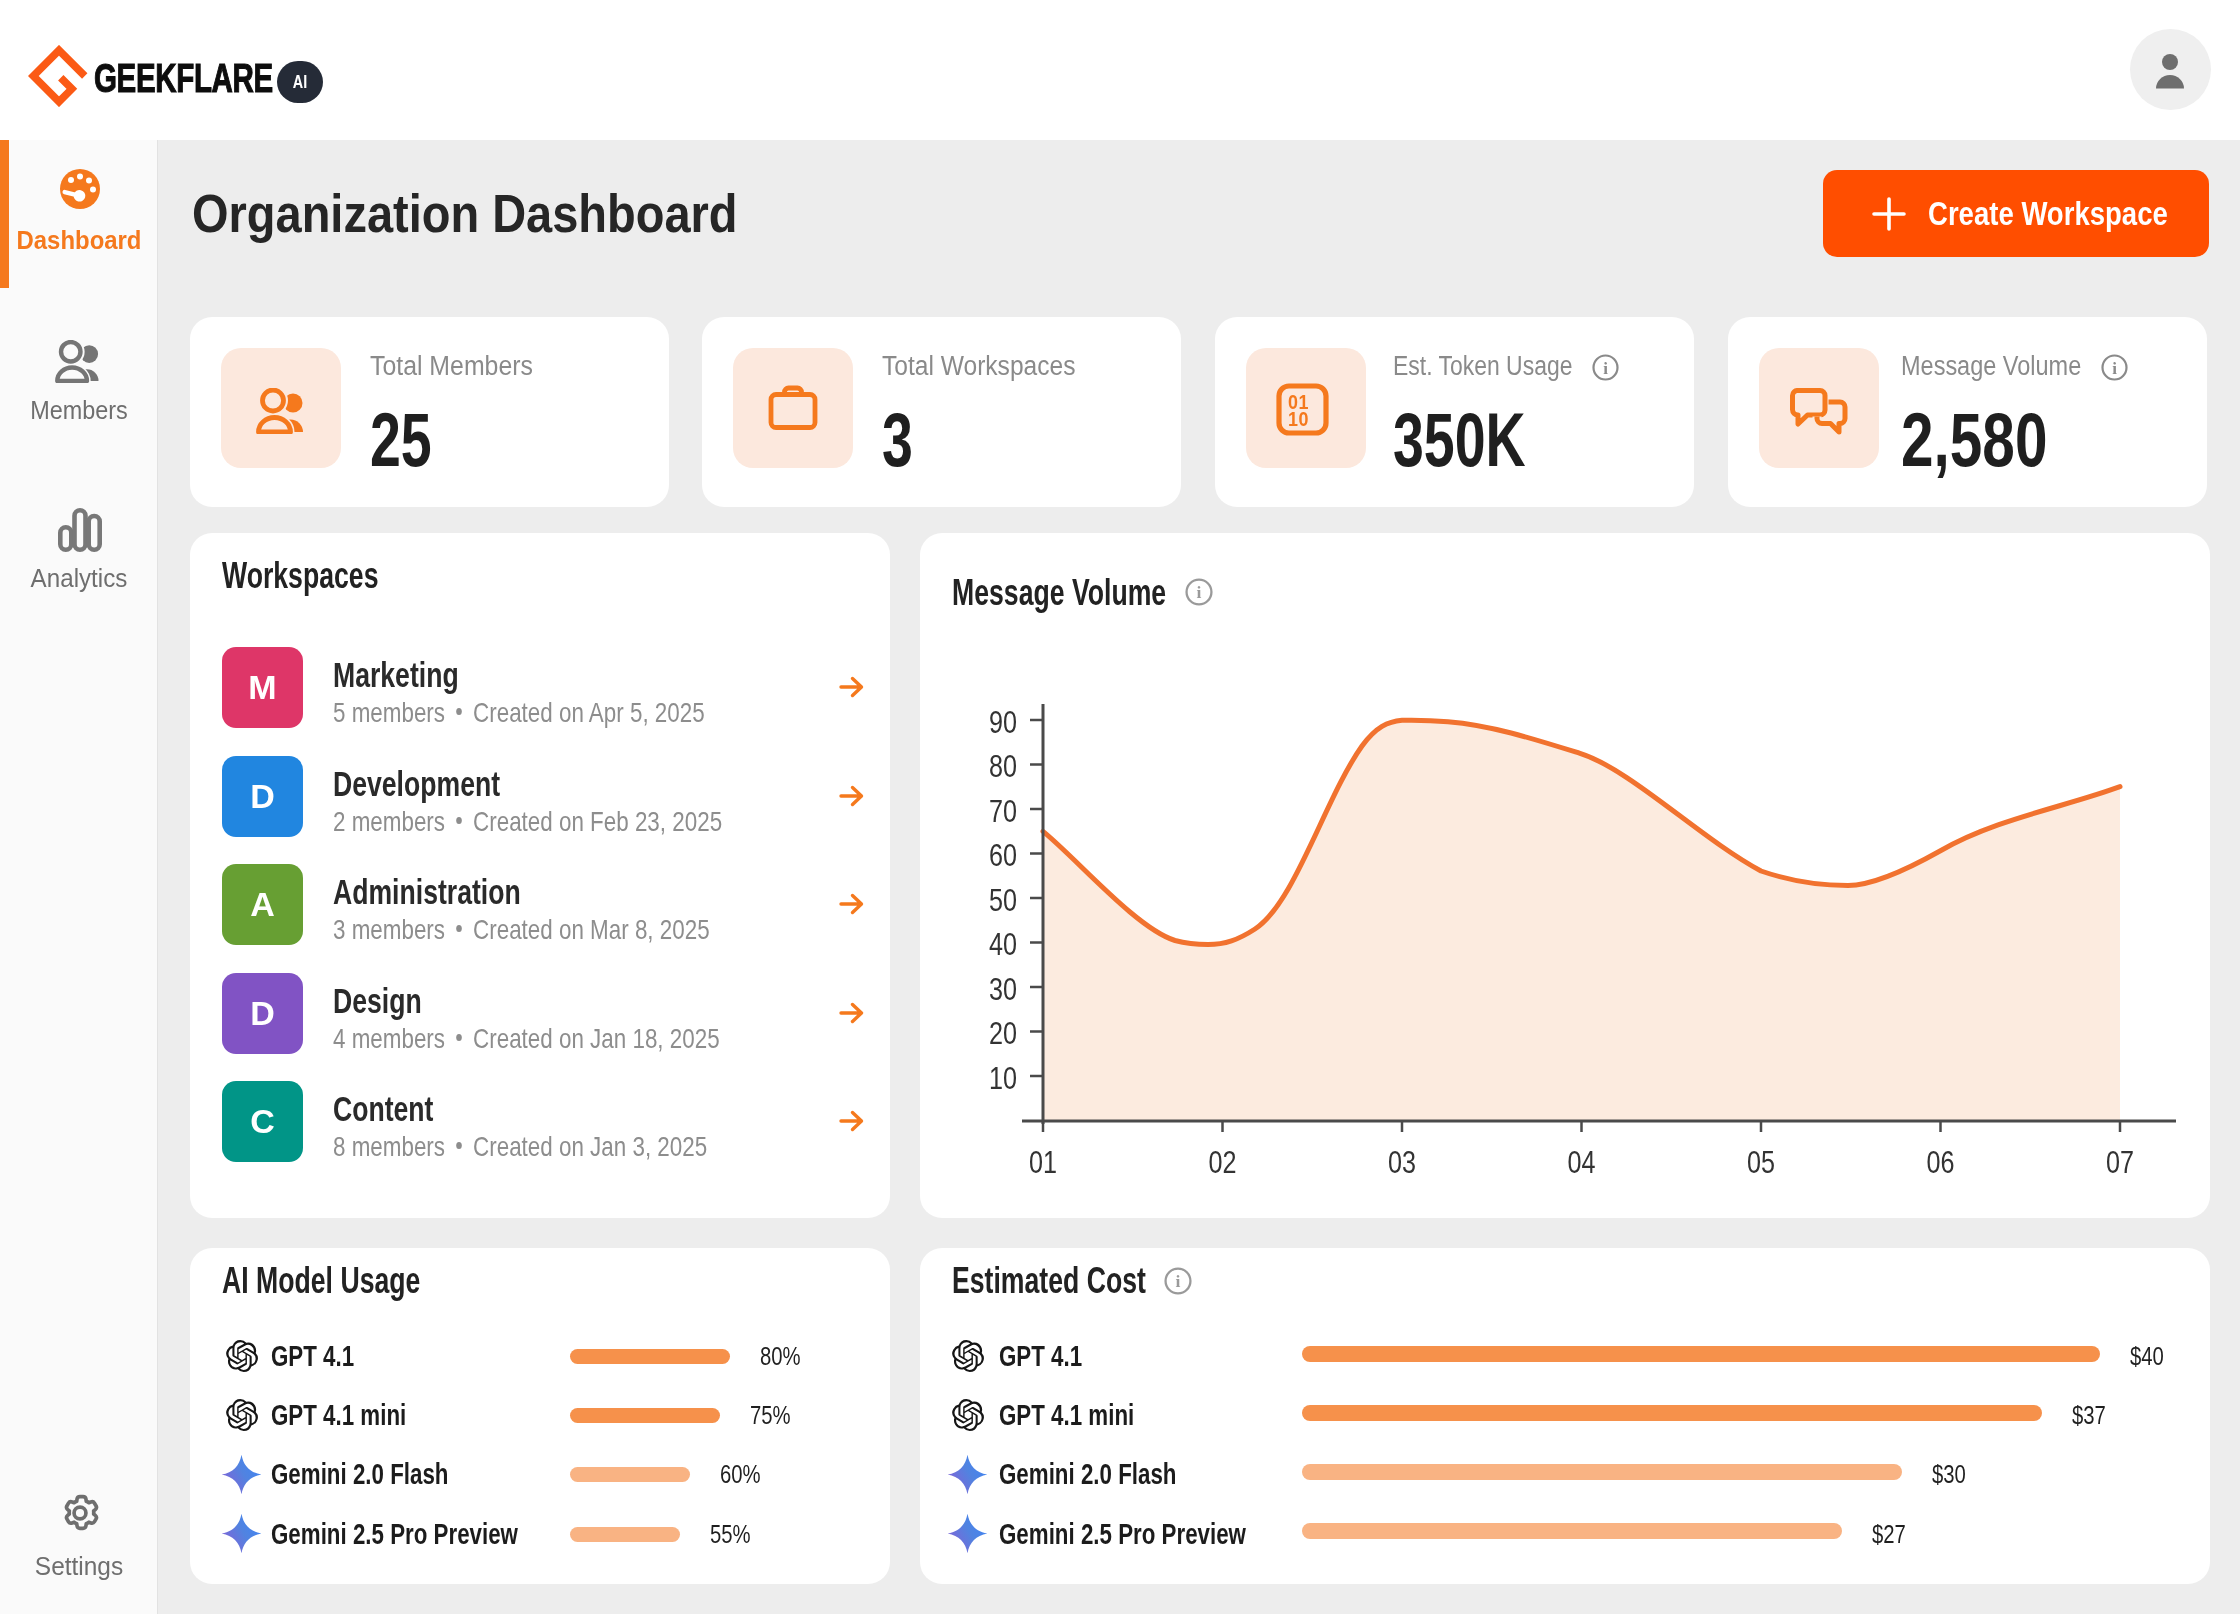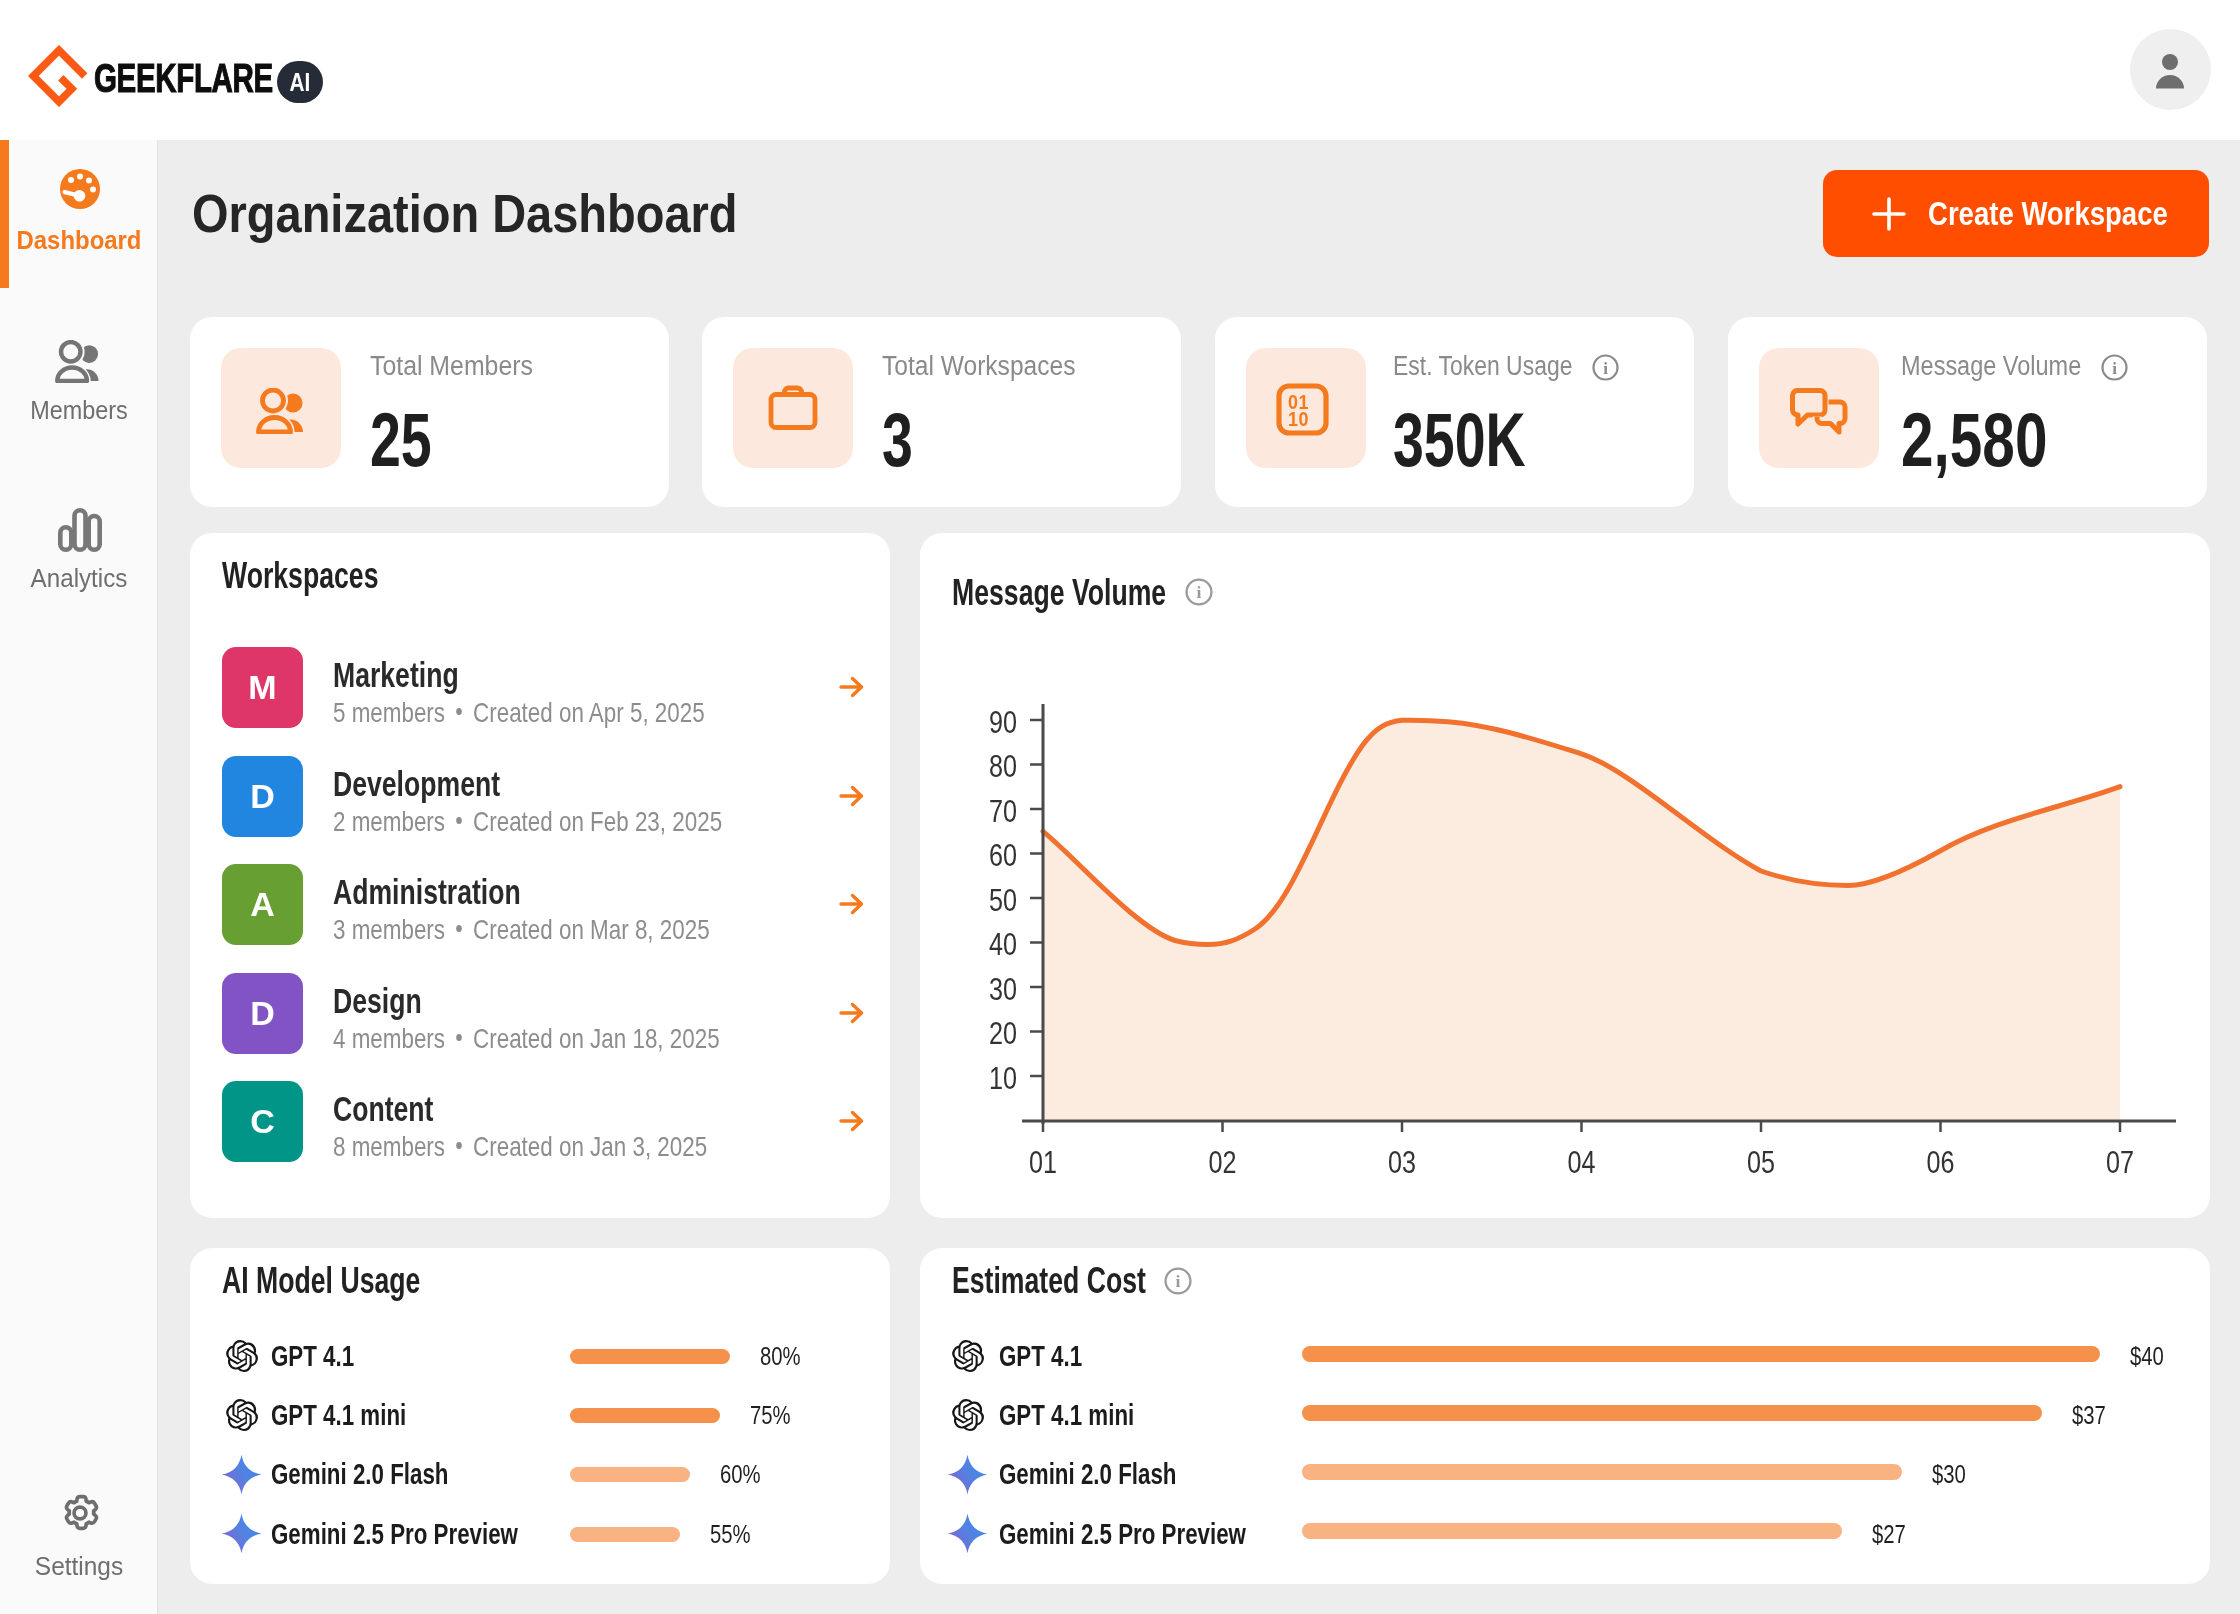--- a/index.html
+++ b/index.html
@@ -15,21 +15,21 @@
 
 <div class="abs" style="left:0;top:0;width:2240px;height:140px;background:#fff;"></div>
 <div class="abs" style="left:28px;top:45px;width:62px;height:62px;">
 <svg width="62" height="62" viewBox="-5 -5 62 62">
 <g transform="rotate(45 26 26)">
 <path d="M44.2 7.8 H7.8 V44.2 H44.2 V26 H28.5" fill="none" stroke="#fb5a15" stroke-width="7.6"></path>
 </g>
 </svg>
 </div>
 <div class="abs flexc" style="left:94px;top:52px;height:52px;font-size:41px;font-weight:800;color:#0d0d0d;letter-spacing:-0.5px;-webkit-text-stroke:1.1px #0d0d0d;transform:scaleX(0.72);transform-origin:left center;">GEEKFLARE</div>
-<div class="abs flexc" style="left:277px;top:61px;width:46px;height:42px;background:#252b37;border-radius:21px;justify-content:center;color:#fff;font-size:26px;font-weight:700;">
+<div class="abs flexc" style="left:277px;top:61px;width:46px;height:42px;background:#252b37;border-radius:21px;justify-content:center;color:#fff;font-size:18px;font-weight:700;">
     <span style="display:inline-block;transform:scaleX(0.8);">AI</span>
   </div>
 <div class="abs" style="left:2130px;top:29px;width:81px;height:81px;border-radius:50%;background:#efefef;">
 <svg width="80" height="80" viewBox="0 0 80 80">
 <circle cx="40" cy="33" r="8" fill="#6e6e6e"></circle>
 <path d="M26 59.5 a14 13.5 0 0 1 28 0 z" fill="#6e6e6e"></path>
 </svg>
 </div>
 
 <div class="abs" style="left:0;top:140px;width:158px;height:1474px;background:#fafafa;border-right:1px solid #e2e2e2;"></div>

